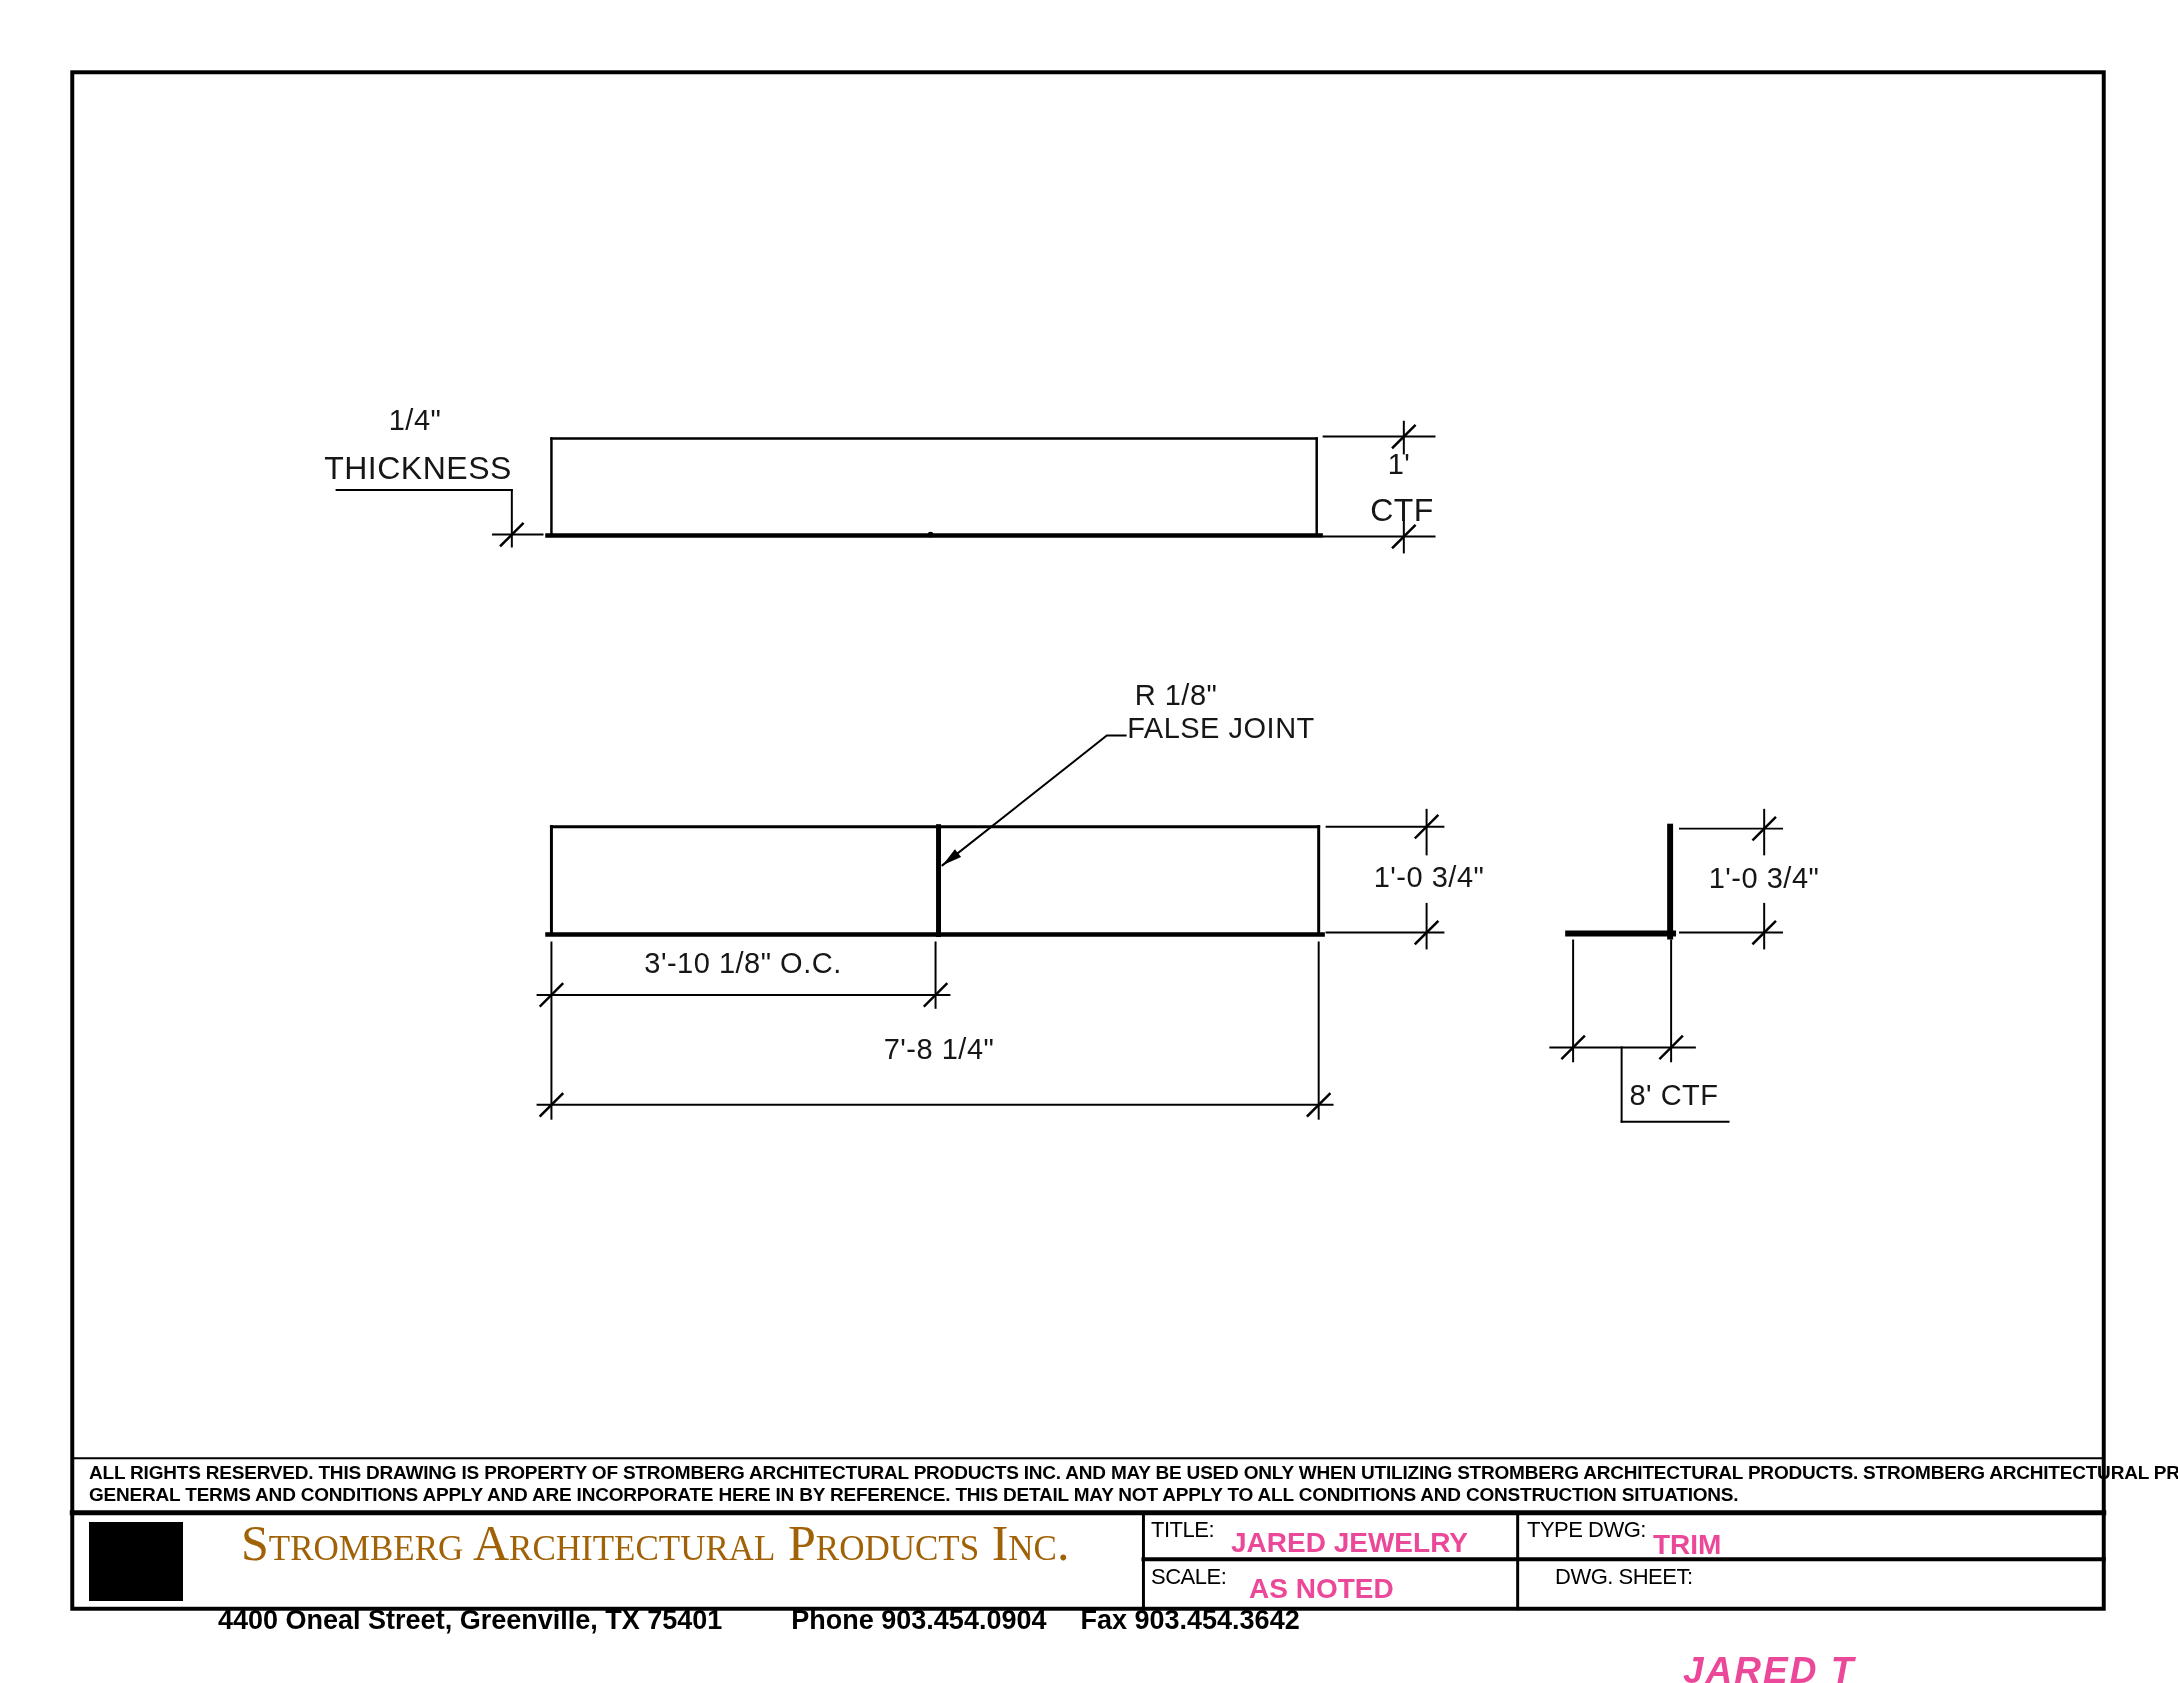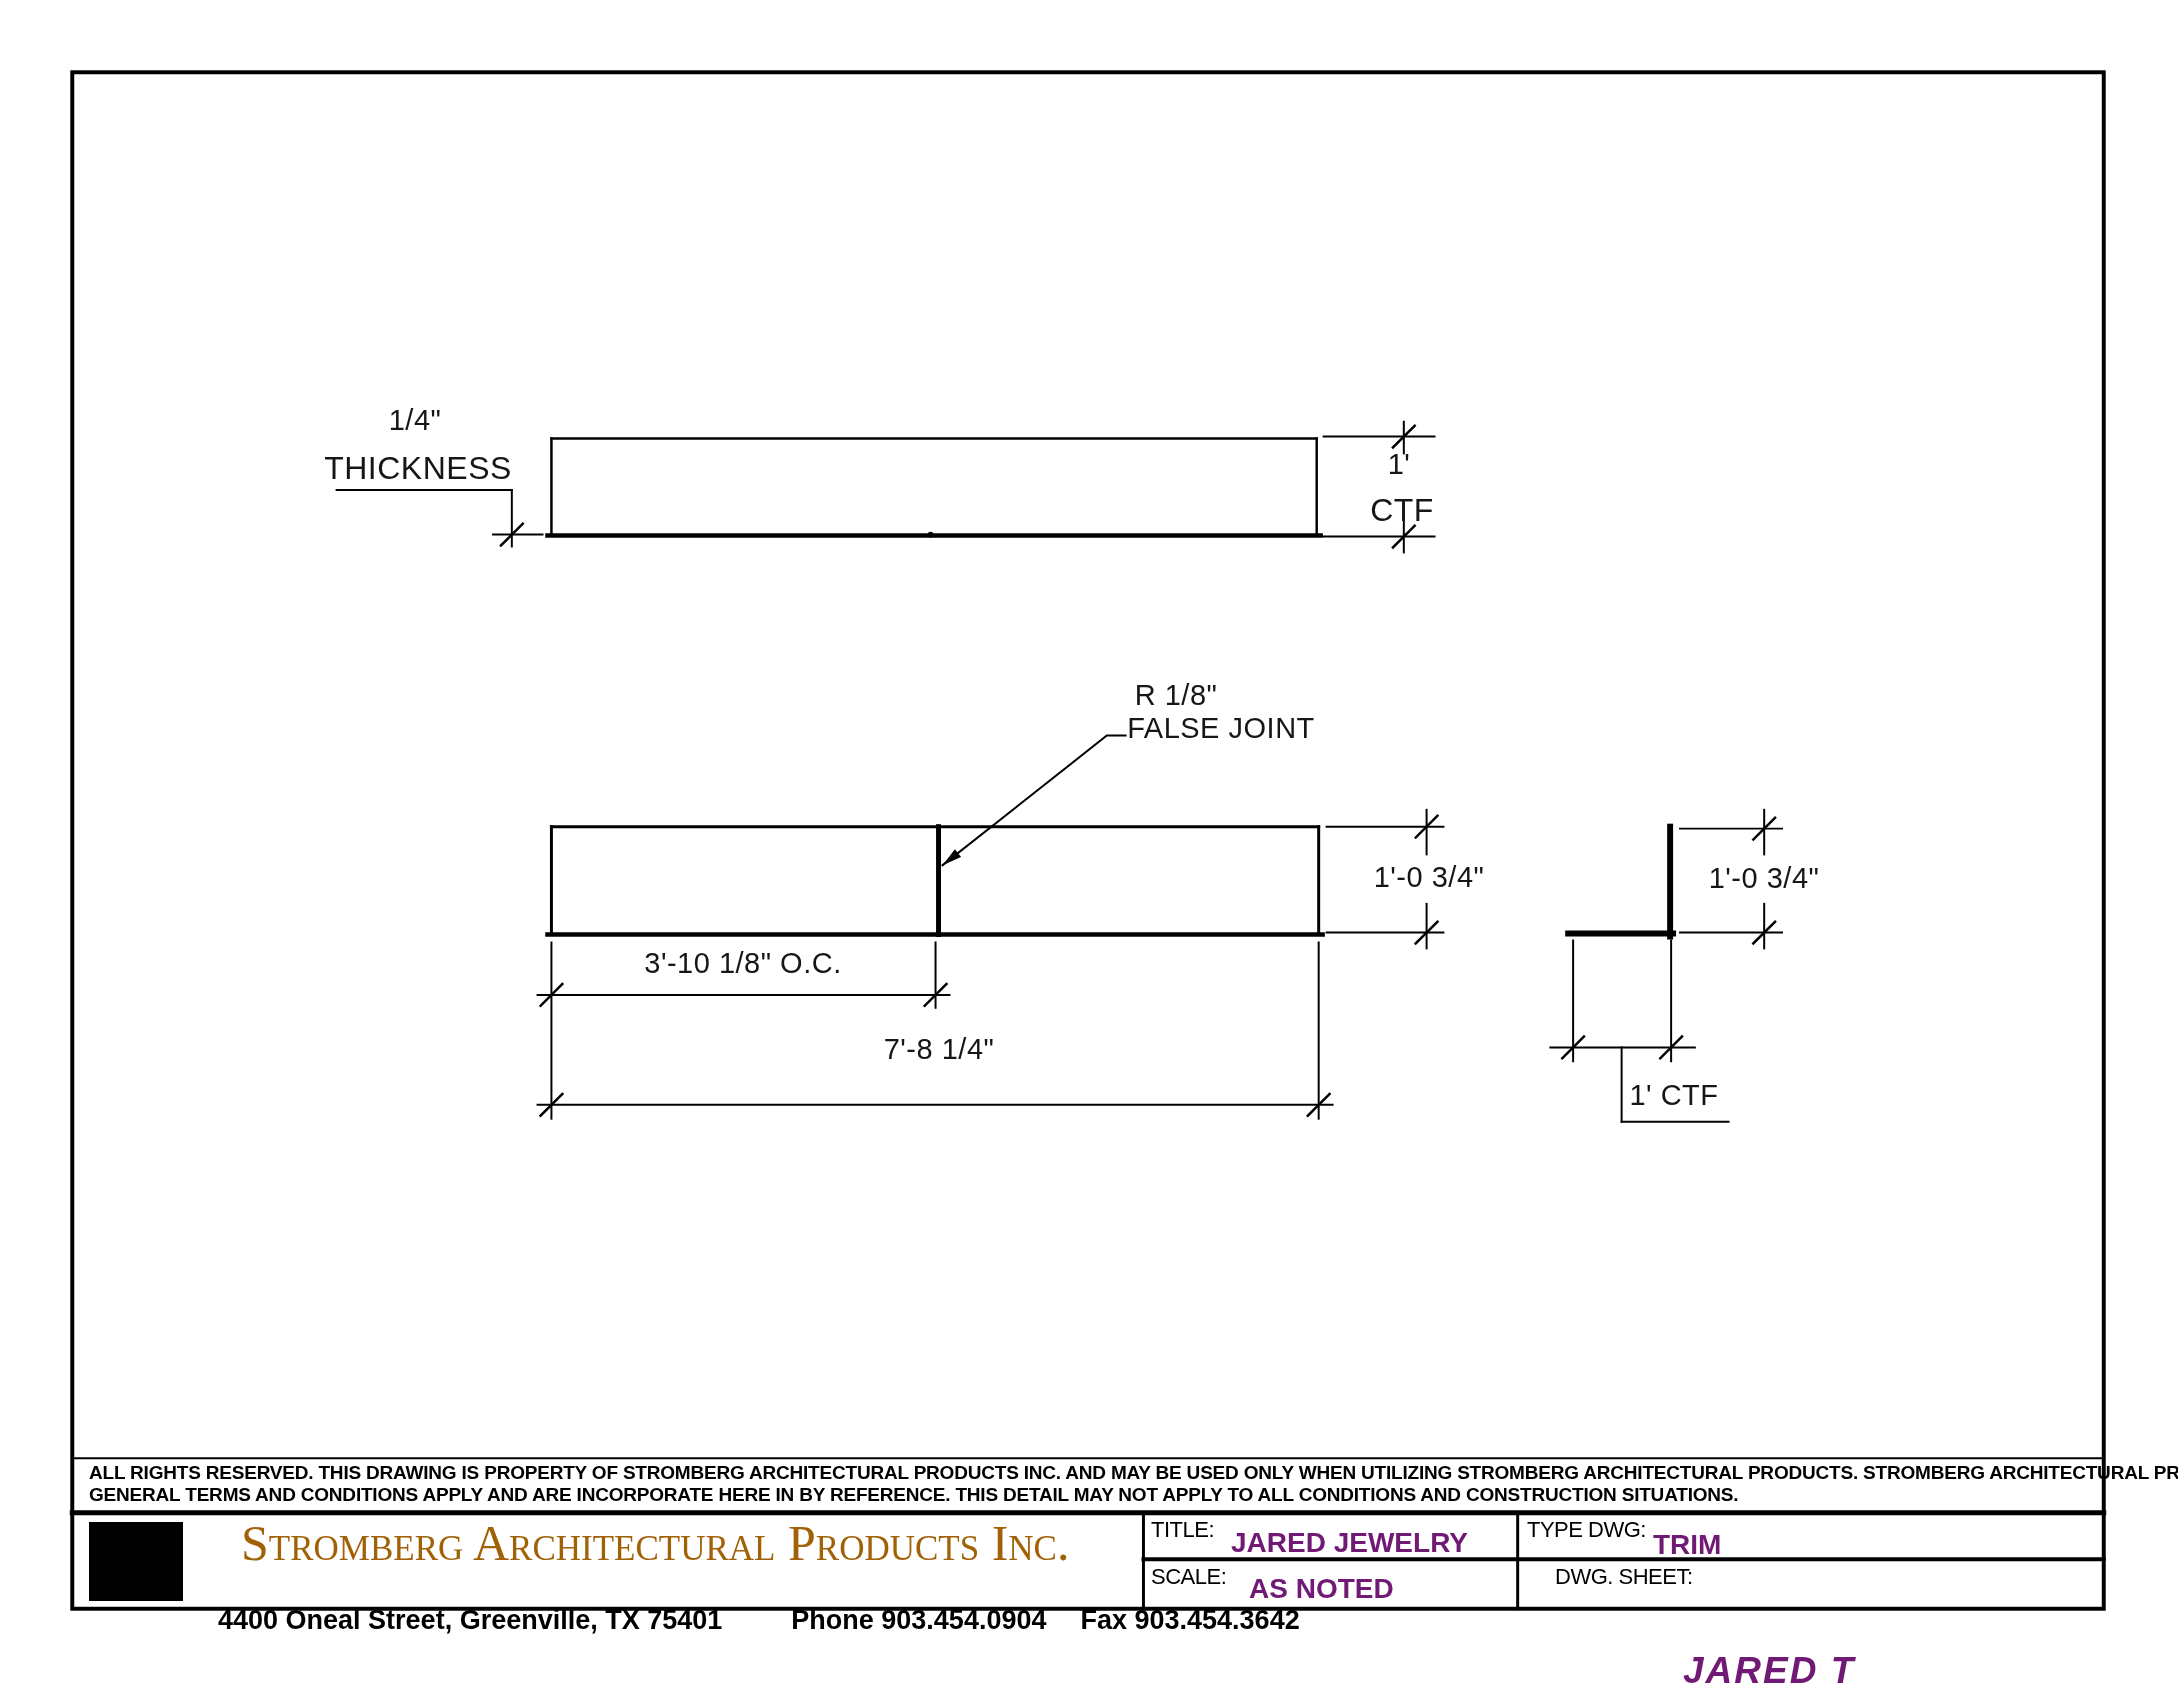--- a/index.html
+++ b/index.html
@@ -28,21 +28,21 @@
     white-space:nowrap;color:#000;
   }
   .address span{margin-right:0;}
   .addr-gap1{margin-left:69px;}
   .addr-gap2{margin-left:34px;}
   .tb-label{
     position:absolute;font-size:22px;font-weight:normal;letter-spacing:-0.5px;
     white-space:nowrap;color:#000;text-align:center;
   }
   .tb-value{
-    position:absolute;font-size:28px;font-weight:bold;white-space:nowrap;color:#701a75;
+    position:absolute;font-size:28px;font-weight:bold;white-space:nowrap;color:#ec4899;
   }
   .tb-value.big{font-size:37px;letter-spacing:2px;}
   .logo{
     position:absolute;left:89px;top:1522px;width:94px;height:79px;background:#000;
   }
 </style>
 </head>
 <body>
 
 <div id="sheet">
@@ -144,21 +144,21 @@
   <div class="dim small" style="left:1402px;top:510px;">CTF</div>
 
   <div class="dim" style="left:1176px;top:695px;">R 1/8"</div>
   <div class="dim" style="left:1221px;top:728px;">FALSE JOINT</div>
 
   <div class="dim" style="left:1429px;top:877px;">1'-0 3/4"</div>
   <div class="dim" style="left:743px;top:963px;">3'-10 1/8" O.C.</div>
   <div class="dim" style="left:939px;top:1049px;">7'-8 1/4"</div>
 
   <div class="dim" style="left:1764px;top:878px;">1'-0 3/4"</div>
-  <div class="dim" style="left:1674px;top:1095px;">1' CTF</div>
+  <div class="dim" style="left:1674px;top:1095px;">8' CTF</div>
 
   <div class="disc" style="top:1462px;">ALL RIGHTS RESERVED. THIS DRAWING IS PROPERTY OF STROMBERG ARCHITECTURAL PRODUCTS INC. AND MAY BE USED ONLY WHEN UTILIZING STROMBERG ARCHITECTURAL PRODUCTS.  STROMBERG ARCHITECTURAL PRODUCTS INC.</div>
   <div class="disc" style="top:1484px;">GENERAL TERMS AND CONDITIONS APPLY AND ARE INCORPORATE HERE IN BY REFERENCE.  THIS DETAIL MAY NOT APPLY TO ALL CONDITIONS AND CONSTRUCTION SITUATIONS.</div>
 
   <div class="logo"></div>
 
   <div class="company">Stromberg Architectural Products Inc.</div>
 
   <div class="address">
     <span>4400 Oneal Street, Greenville, TX  75401</span><span class="addr-gap1">Phone 903.454.0904</span><span class="addr-gap2">Fax 903.454.3642</span>

